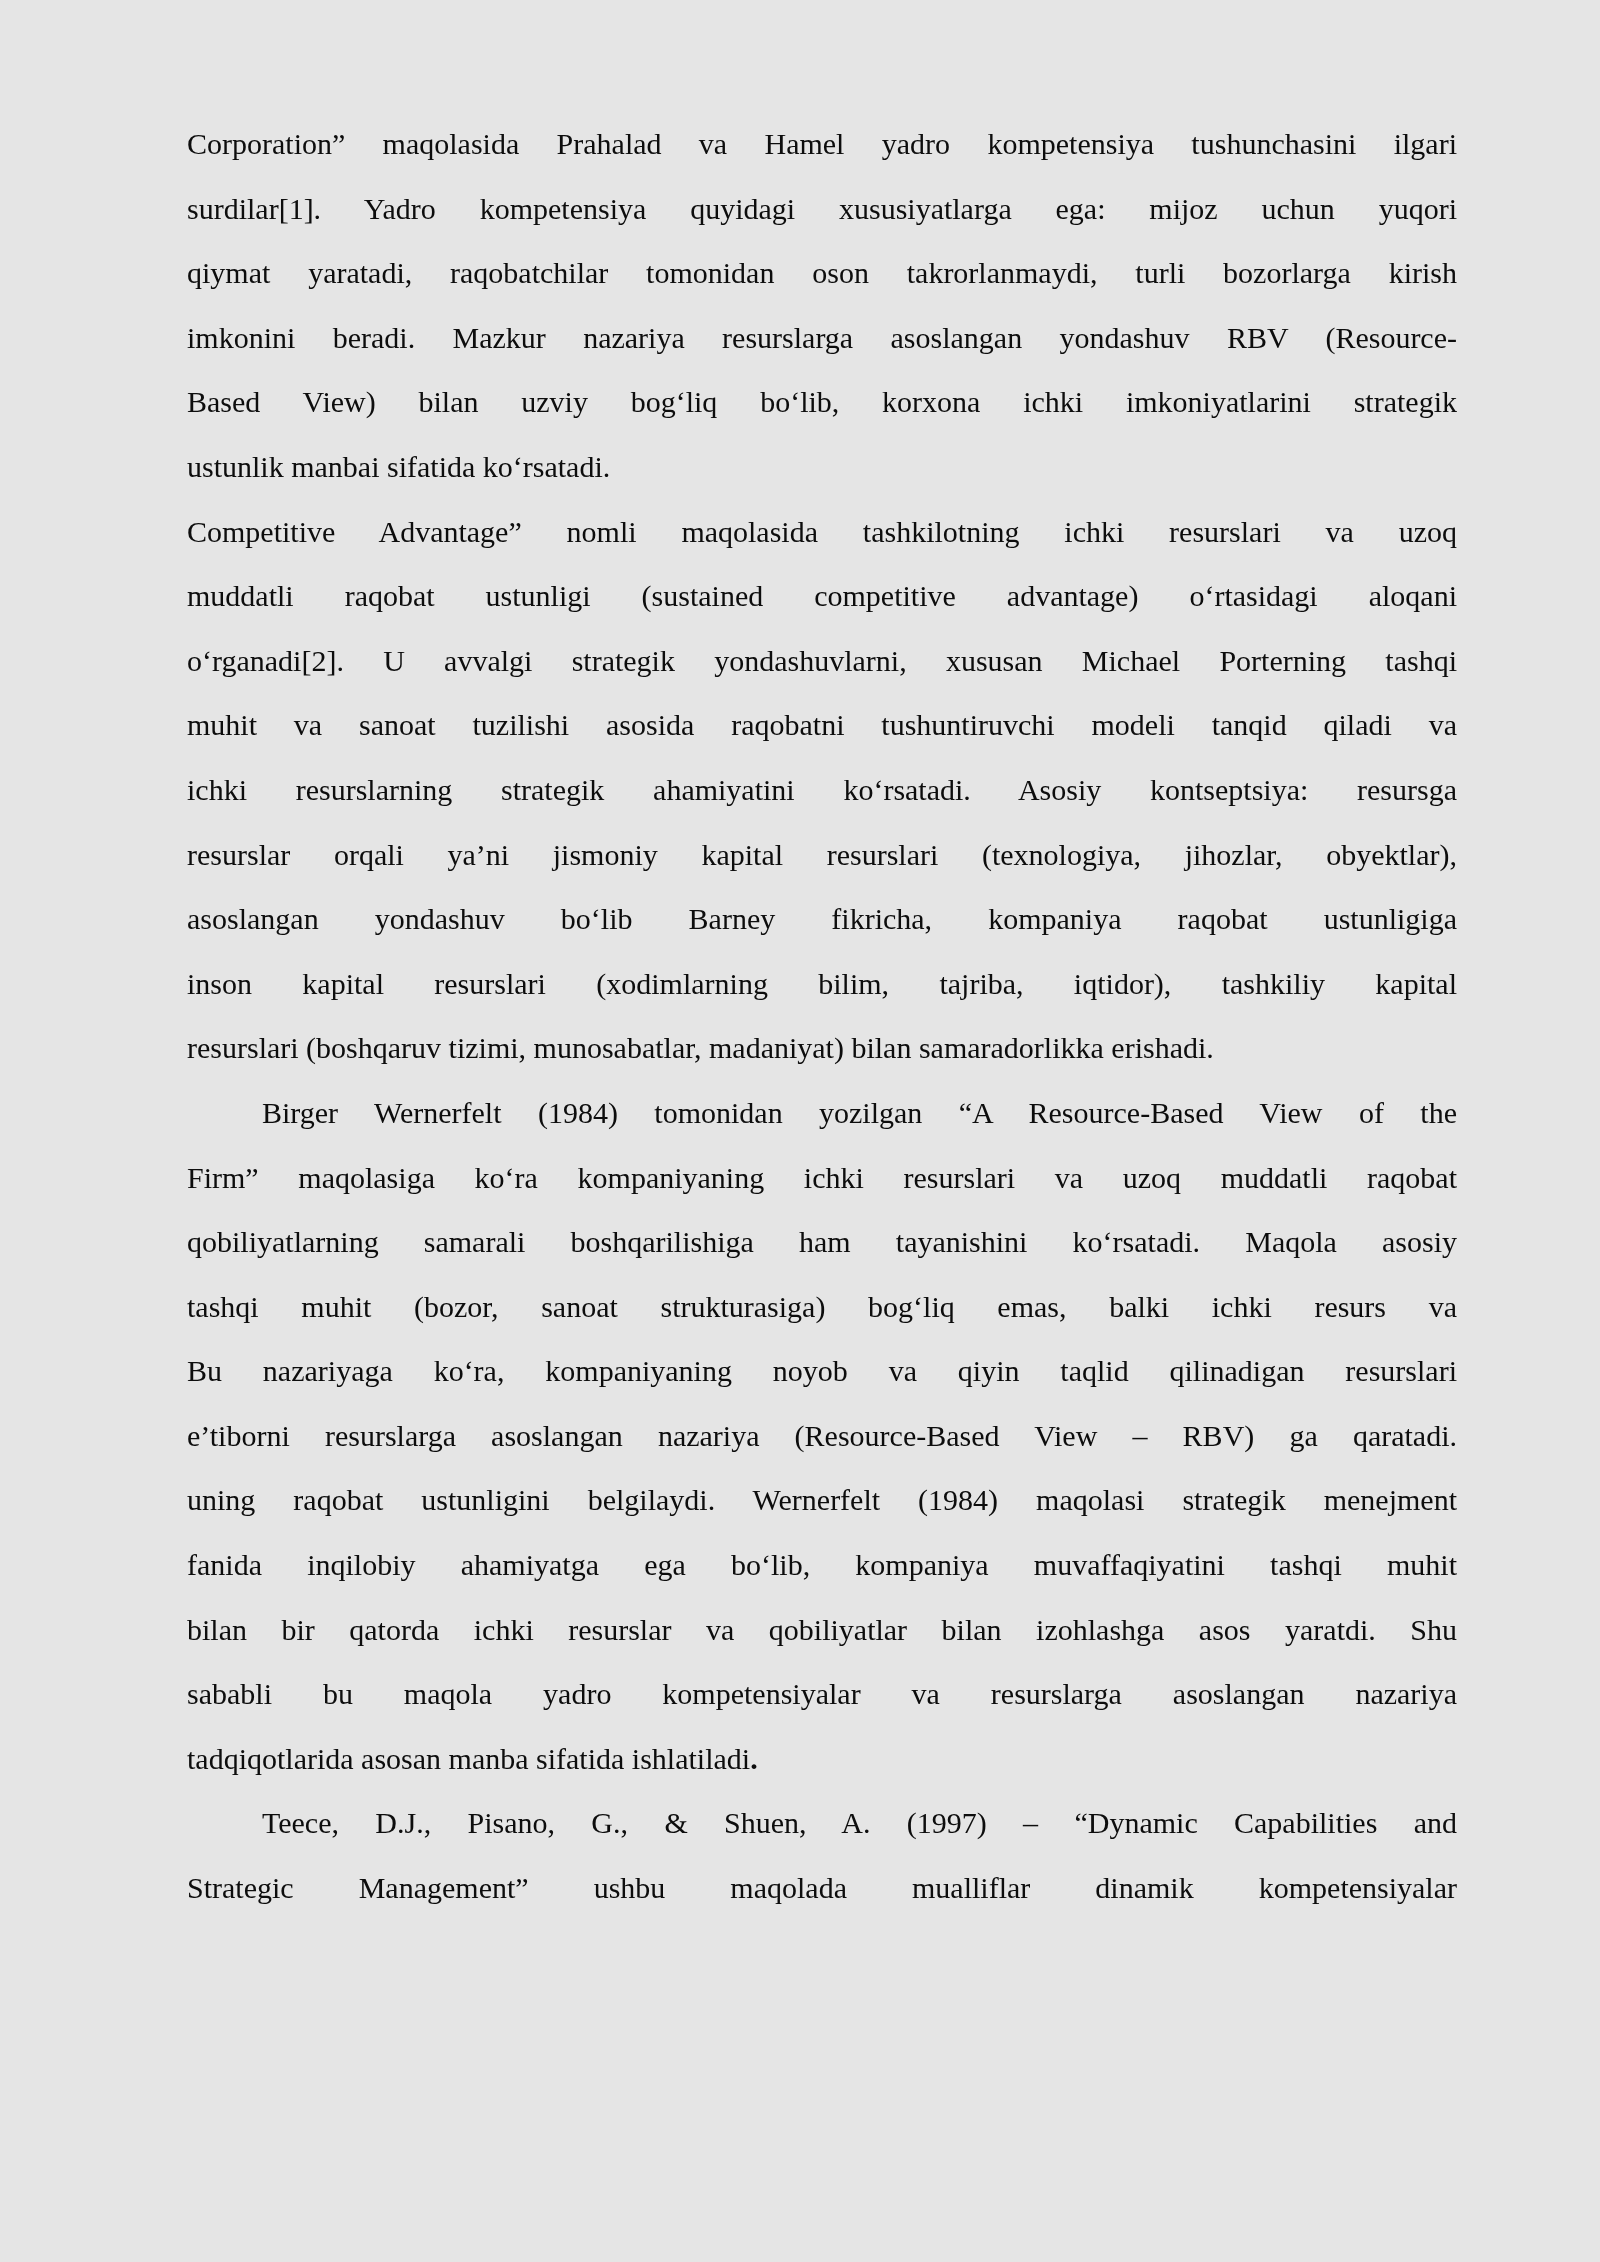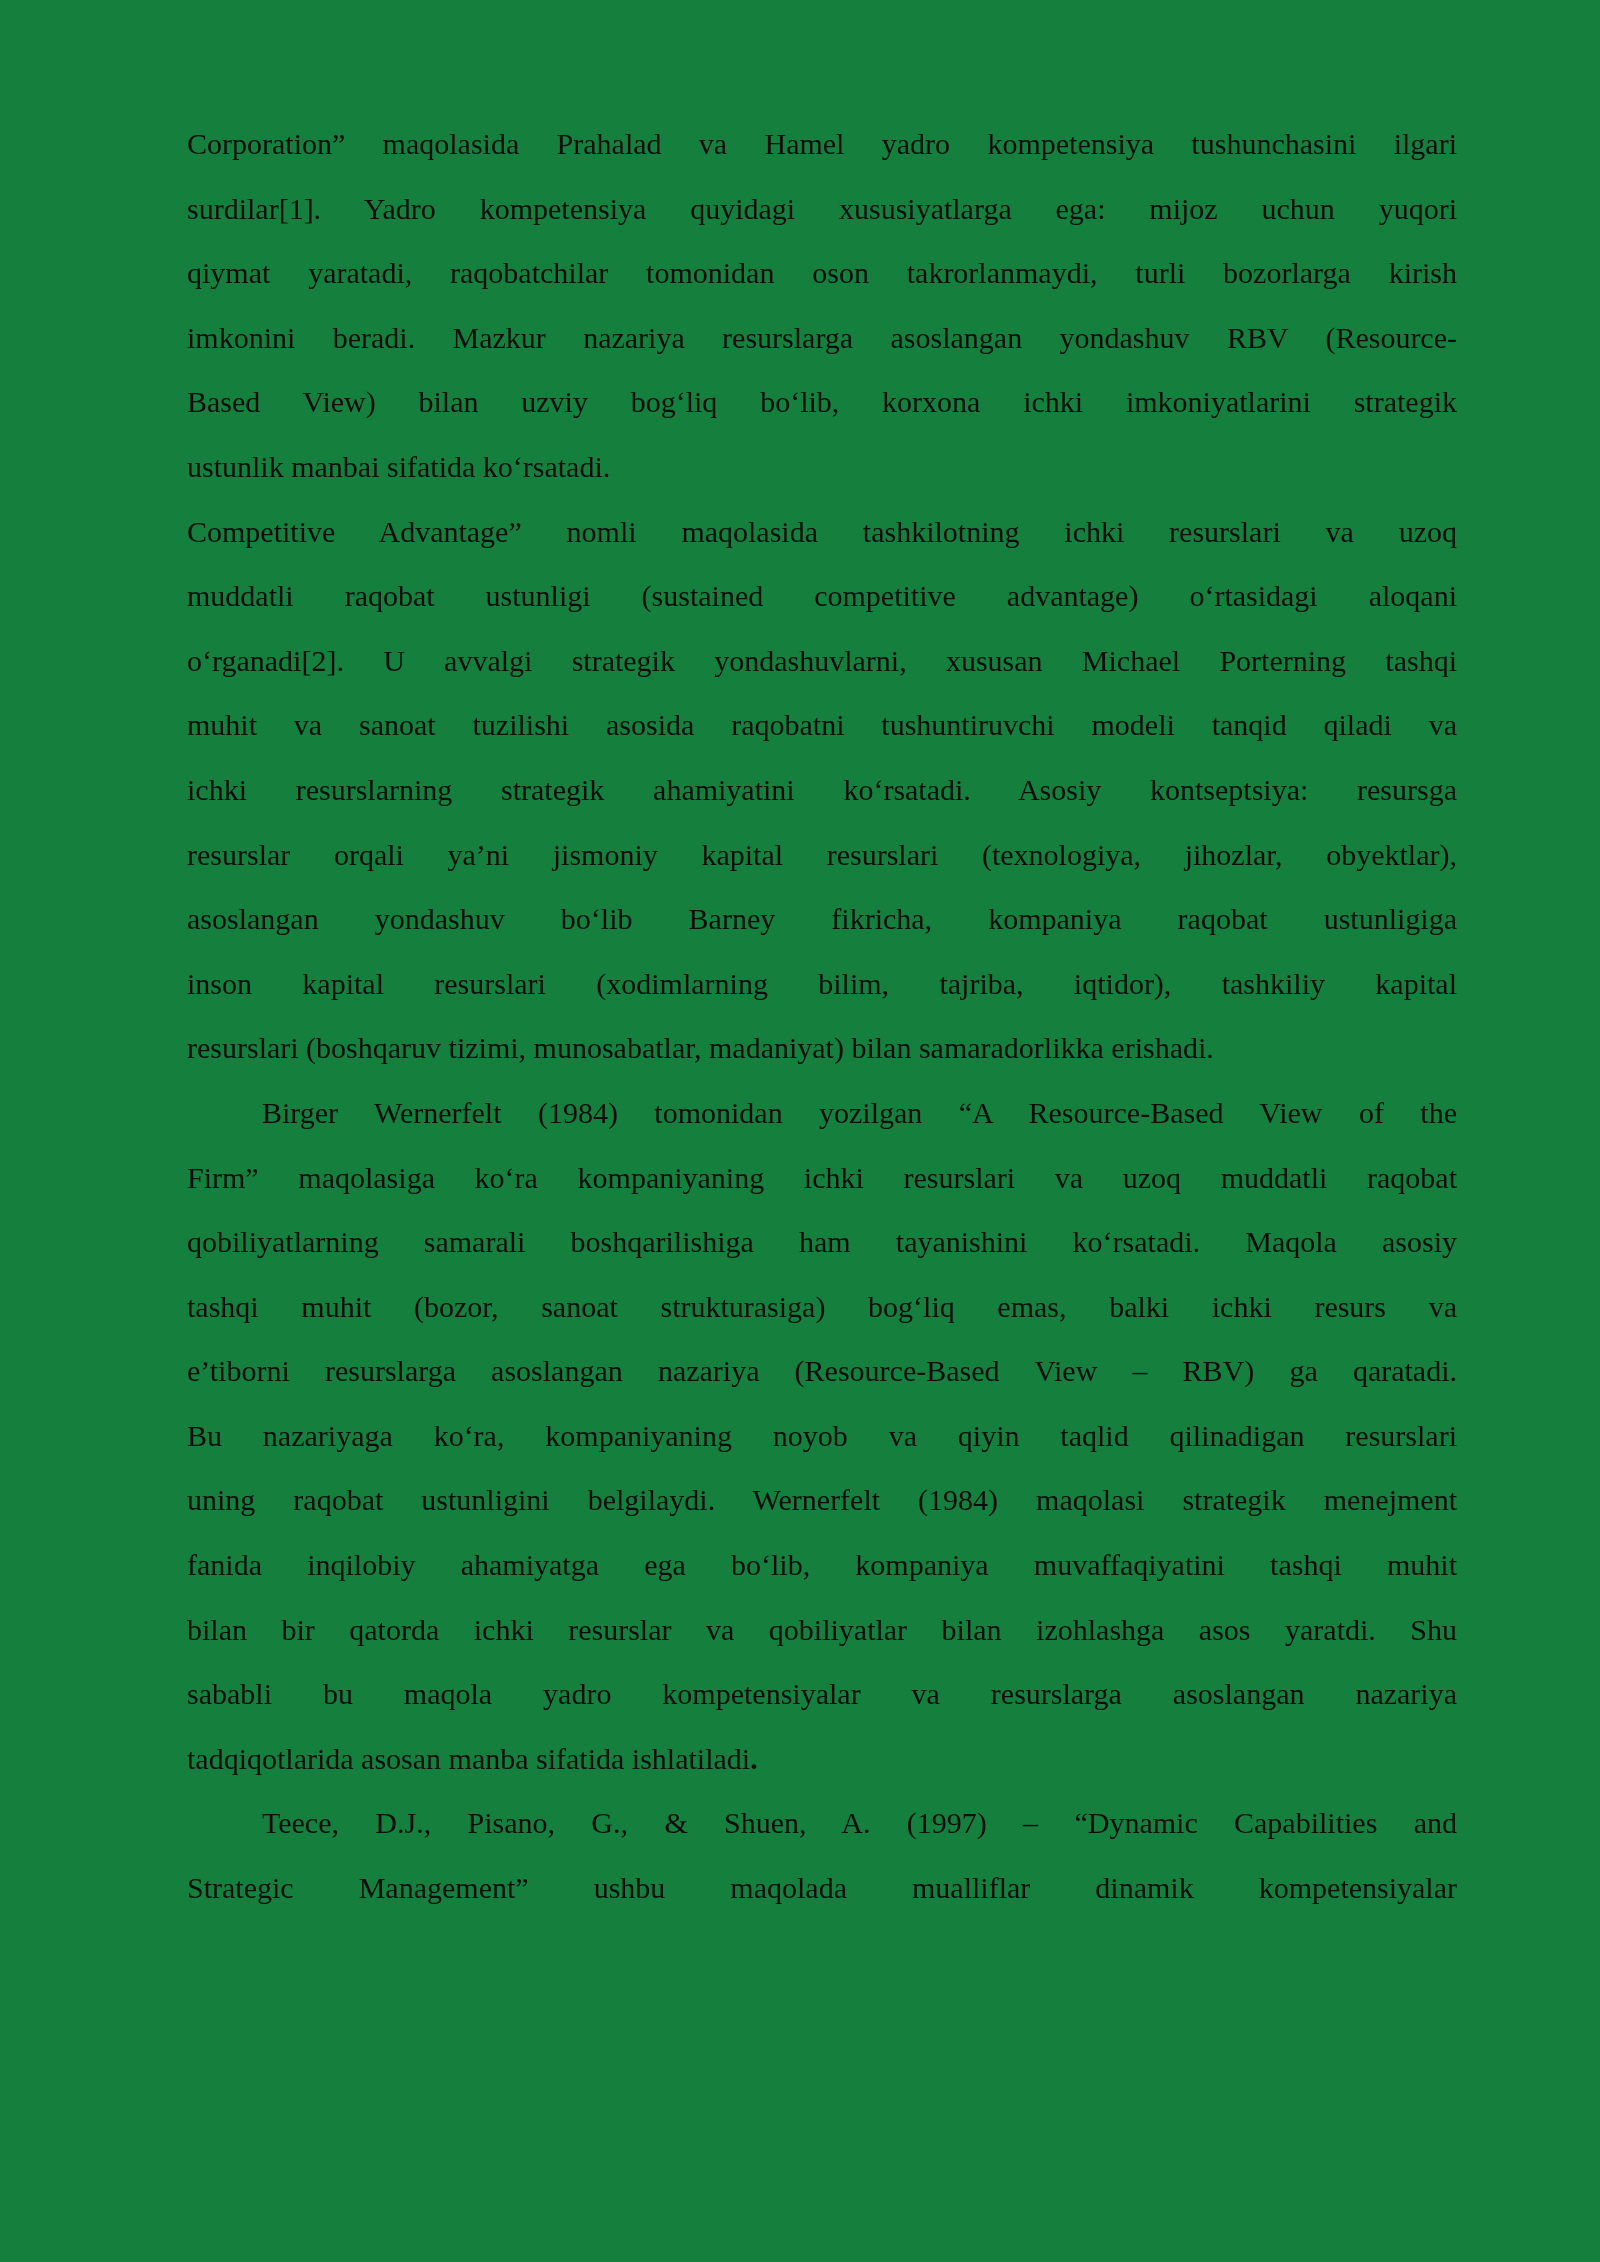--- a/index.html
+++ b/index.html
@@ -4,21 +4,21 @@
 <style>
   html, body {
     margin: 0;
     padding: 0;
     background: #ffffff;
   }
   .page {
     position: relative;
     width: 1600px;
     height: 2262px;
-    background: #15803d;
+    background: #e5e5e5;
     overflow: hidden;
   }
   .text-block {
     position: absolute;
     left: 187px;
     top: 112px;
     width: 1270px;
     font-family: "Liberation Serif", "DejaVu Serif", serif;
     font-size: 30px;
     line-height: 64.6px;
@@ -64,22 +64,22 @@
         <div class="line">resurslar orqali ya’ni jismoniy kapital resurslari (texnologiya, jihozlar, obyektlar),</div>
         <div class="line">asoslangan yondashuv bo‘lib Barney fikricha, kompaniya raqobat ustunligiga</div>
         <div class="line">inson kapital resurslari (xodimlarning bilim, tajriba, iqtidor), tashkiliy kapital</div>
         <div class="line last">resurslari (boshqaruv tizimi, munosabatlar, madaniyat) bilan samaradorlikka erishadi.</div>
       </div>
       <div class="para">
         <div class="line indent">Birger Wernerfelt (1984) tomonidan yozilgan “A Resource-Based View of the</div>
         <div class="line">Firm” maqolasiga ko‘ra kompaniyaning ichki resurslari va uzoq muddatli raqobat</div>
         <div class="line">qobiliyatlarning samarali boshqarilishiga ham tayanishini ko‘rsatadi. Maqola asosiy</div>
         <div class="line">tashqi muhit (bozor, sanoat strukturasiga) bog‘liq emas, balki ichki resurs va</div>
+        <div class="line">Bu nazariyaga ko‘ra, kompaniyaning noyob va qiyin taqlid qilinadigan resurslari</div>
         <div class="line">e’tiborni resurslarga asoslangan nazariya (Resource-Based View – RBV) ga qaratadi.</div>
-        <div class="line">Bu nazariyaga ko‘ra, kompaniyaning noyob va qiyin taqlid qilinadigan resurslari</div>
         <div class="line">uning raqobat ustunligini belgilaydi. Wernerfelt (1984) maqolasi strategik menejment</div>
         <div class="line">fanida inqilobiy ahamiyatga ega bo‘lib, kompaniya muvaffaqiyatini tashqi muhit</div>
         <div class="line">bilan bir qatorda ichki resurslar va qobiliyatlar bilan izohlashga asos yaratdi. Shu</div>
         <div class="line">sababli bu maqola yadro kompetensiyalar va resurslarga asoslangan nazariya</div>
         <div class="line last">tadqiqotlarida asosan manba sifatida ishlatiladi<span class="bold-end">.</span></div>
       </div>
       <div class="para">
         <div class="line indent">Teece, D.J., Pisano, G., &amp; Shuen, A. (1997) – “Dynamic Capabilities and</div>
         <div class="line">Strategic Management” ushbu maqolada mualliflar dinamik kompetensiyalar</div>
       </div>

